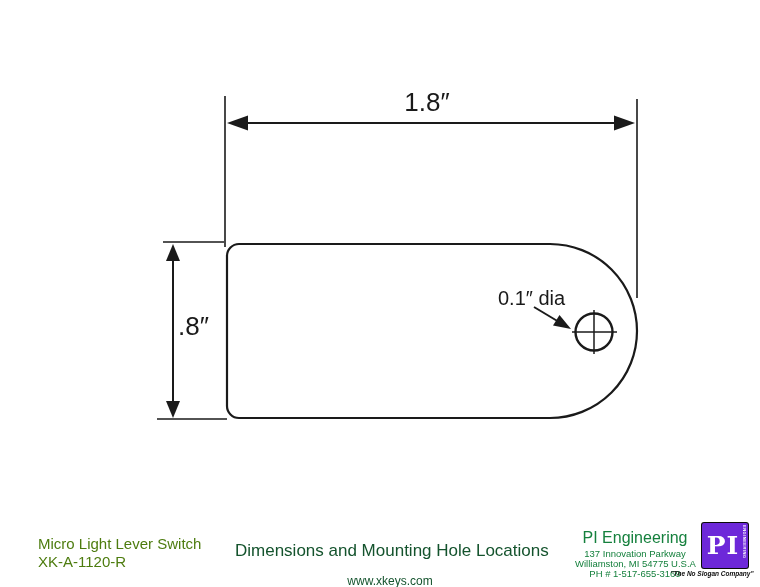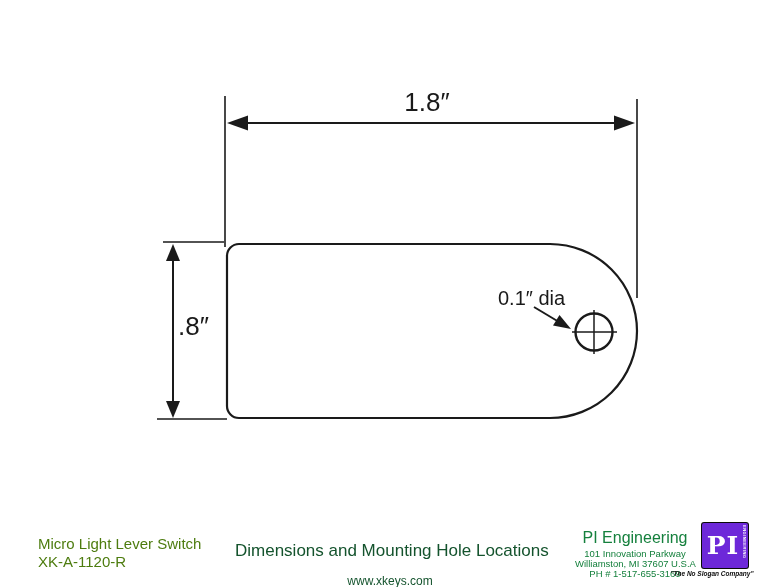--- a/index.html
+++ b/index.html
@@ -167,22 +167,22 @@
     <div>XK-A-1120-R</div>
   </div>
 
   <div class="footer-center">
     <div class="doc-title">Dimensions and Mounting Hole Locations</div>
     <div class="website">www.xkeys.com</div>
   </div>
 
   <div class="footer-company">
     <div class="company-name">PI Engineering</div>
-    <div class="company-line">101 Innovation Parkway</div>
-    <div class="company-line">Williamston, MI 37607 U.S.A</div>
+    <div class="company-line">137 Innovation Parkway</div>
+    <div class="company-line">Williamston, MI 54775 U.S.A</div>
     <div class="company-line">PH # 1-517-655-3169</div>
   </div>
 
   <div class="logo-box">
     <div class="logo-letters">PI</div>
     <div class="logo-vertical">ENGINEERING</div>
   </div>
   <div class="logo-slogan">"The No Slogan Company"</div>
 
 </div>

